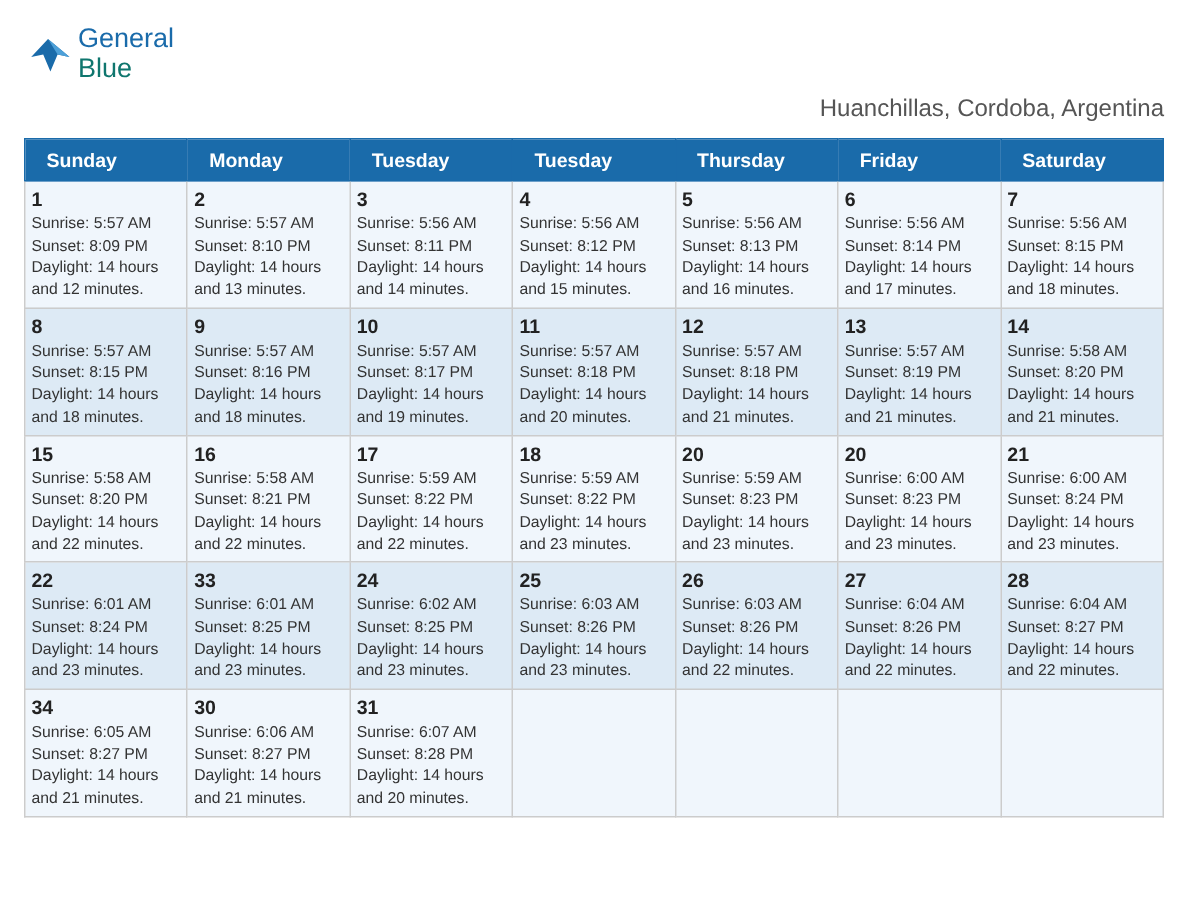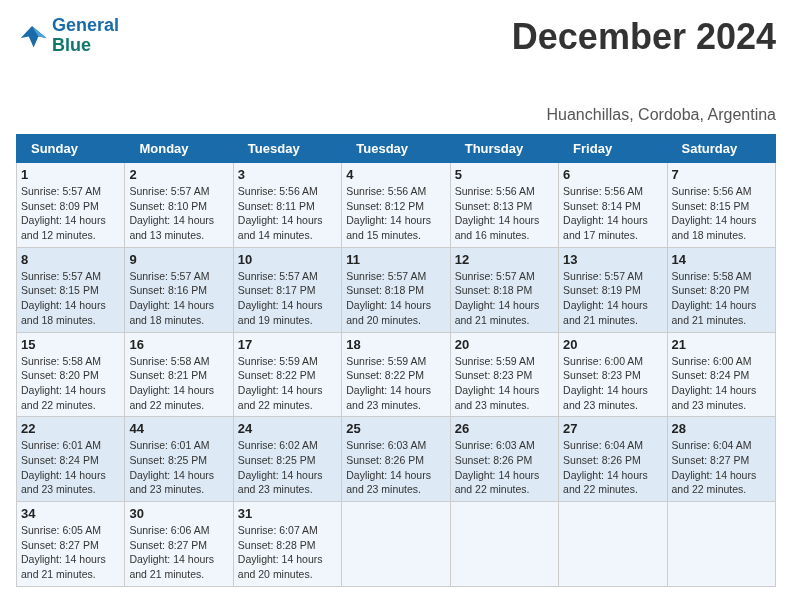--- a/index.html
+++ b/index.html
@@ -16,21 +16,21 @@
       justify-content: space-between;
       margin-bottom: 10px;
     }
     .logo {
       display: flex;
       align-items: center;
       gap: 4px;
     }
     .logo-text {
       font-size: 18px;
-      font-weight: bold;
+      font-weight: normal;
       color: #333;
       line-height: 1.1;
     }
     .logo-text span { color: #1a6baa; }
     .logo-bird {
       width: 32px;
       height: 28px;
     }
     .title-block {
       text-align: right;
@@ -96,21 +96,20 @@
     <svg class="logo-bird" viewBox="0 0 40 35" xmlns="http://www.w3.org/2000/svg">
       <polygon points="20,5 38,20 28,18 22,32 16,18 6,20" fill="#1a6baa"></polygon>
       <polygon points="20,5 38,20 28,18" fill="#4da0d8"></polygon>
     </svg>
     <div class="logo-text">
       <div><span>General</span></div>
       <div><span style="color:#0f766e">Blue</span></div>
     </div>
   </div>
   <div class="title-block">
-    <div class="main-title">December 2024</div>
     <div class="subtitle">Huanchillas, Cordoba, Argentina</div>
   </div>
 </div>
 
 <table class="calendar">
   <thead>
     <tr id="header-row">
         <th>Sunday</th>
         <th>Monday</th>
         <th>Tuesday</th>
@@ -298,21 +297,21 @@
       <tr>
         <td>
         <span class="day-num">22</span>
         <div class="day-info">
           Sunrise: 6:01 AM<br>
           Sunset: 8:24 PM<br>
           Daylight: 14 hours and 23 minutes.
         </div>
       </td>
         <td>
-        <span class="day-num">44</span>
+        <span class="day-num">33</span>
         <div class="day-info">
           Sunrise: 6:01 AM<br>
           Sunset: 8:25 PM<br>
           Daylight: 14 hours and 23 minutes.
         </div>
       </td>
         <td>
         <span class="day-num">24</span>
         <div class="day-info">
           Sunrise: 6:02 AM<br>

